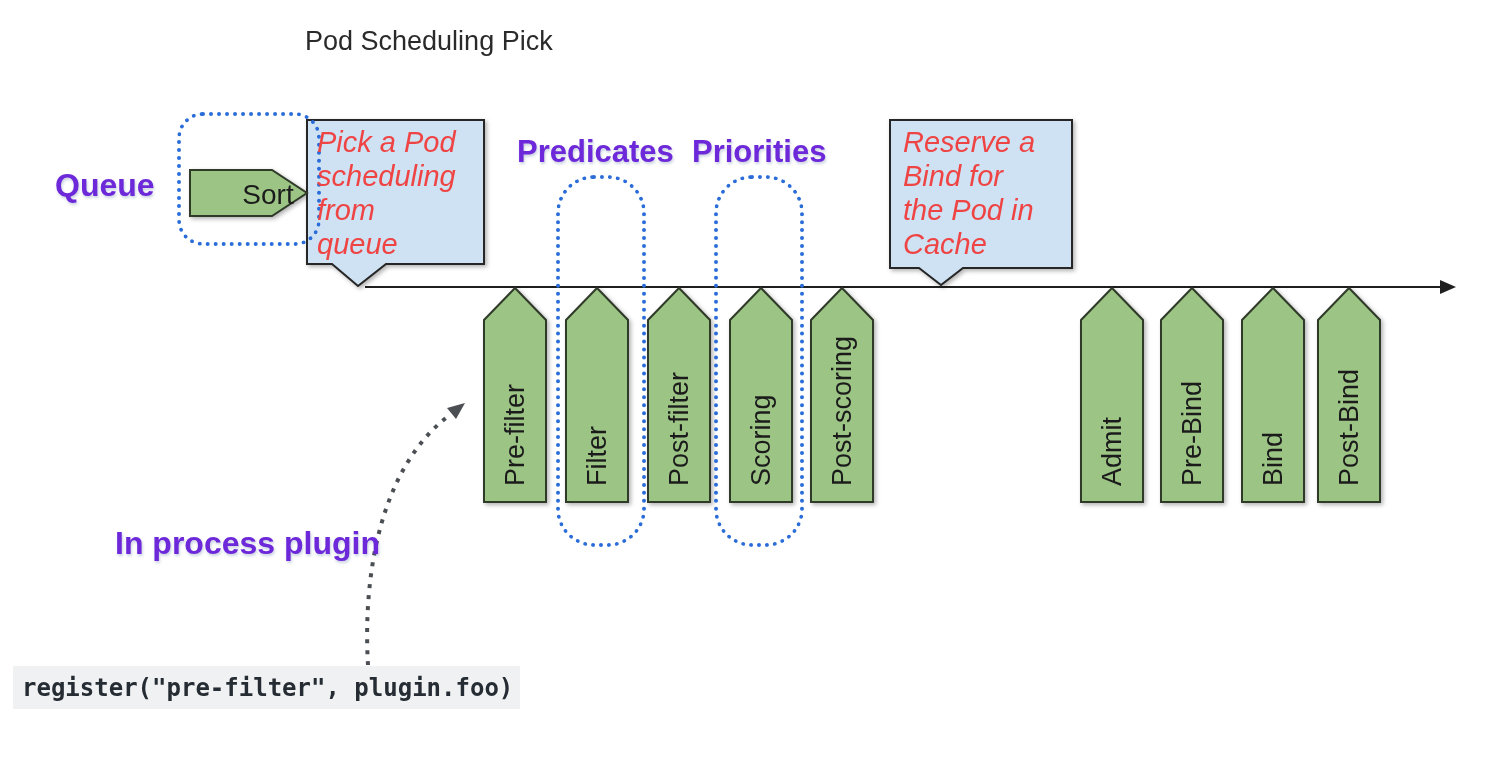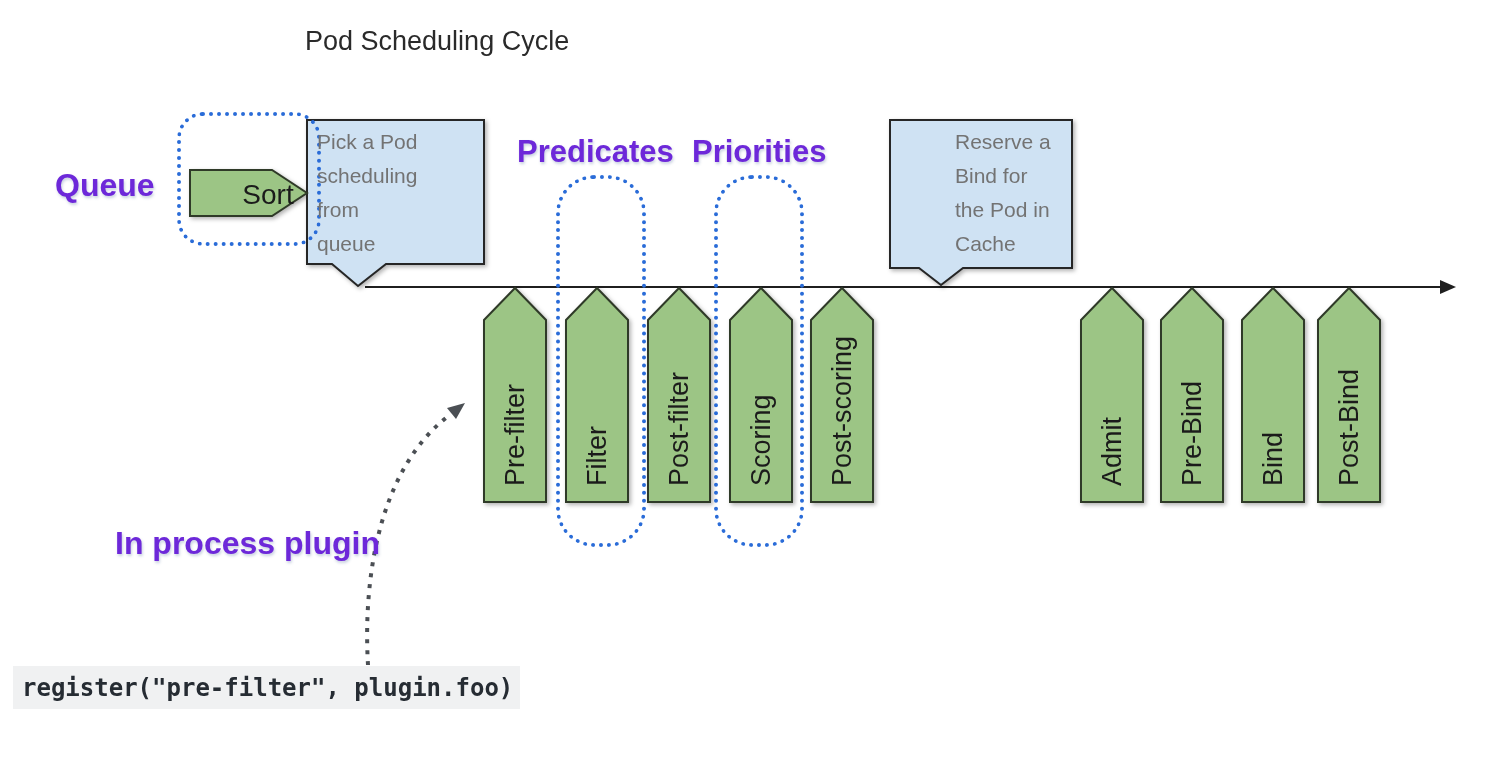--- a/index.html
+++ b/index.html
@@ -21,25 +21,25 @@
   .predicates-label { left:517px; top:134px; font-size:31px; }
   .priorities-label { left:692px; top:134px; font-size:31px;text-align:center; }
   .inprocess-label { left:115px; top:525px; font-size:32px; }
   .dotted-box {
     border:4px dotted #2a6cd8; z-index:2; background:transparent;
   }
   .queue-box { left:177px; top:112px; width:136px; height:126px; border-radius:26px; }
   .filter-box { left:556px; top:175px; width:82px; height:364px; border-radius:38px; }
   .scoring-box { left:714px; top:175px; width:82px; height:364px; border-radius:38px; }
   .callout-text {
-    z-index:3; font-size:21px; line-height:34px; color:#737373; white-space:nowrap;
+    z-index:3; font-size:29px; line-height:34px; color:#ef4444; white-space:nowrap;font-style:italic;
   }
   .callout-text span { display:block; }
   .pickpod-text { left:317px; top:125px; }
-  .reserve-text { left:955px; top:125px; }
+  .reserve-text { left:903px; top:125px; }
   .sort-label {
     left:190px; top:179px; width:82px; text-align:center;
     font-size:28px; color:#1b1b1b; z-index:3;margin-left:37px;
   }
   .stage-label {
     font-size:27px; line-height:28px; color:#1b1b1b; z-index:3;
     white-space:nowrap; transform:rotate(-90deg); transform-origin:0 0;
     top:486px;
   }
   .code-block {
@@ -84,21 +84,21 @@
     </g>
 
     <path d="M368,665 C363,580 378,468 451,414" fill="none" stroke="#4b4f54" stroke-width="4" stroke-dasharray="4 7"></path>
     <polygon points="465,403 456,419 447,408" fill="#4b4f54"></polygon>
   </svg>
 
   <div class="abs dotted-box queue-box"></div>
   <div class="abs dotted-box filter-box"></div>
   <div class="abs dotted-box scoring-box"></div>
 
-  <div class="abs title">Pod Scheduling Cycle</div>
+  <div class="abs title">Pod Scheduling Pick</div>
 
   <div class="abs blue-label queue-label">Queue</div>
   <div class="abs blue-label predicates-label">Predicates</div>
   <div class="abs blue-label priorities-label">Priorities</div>
   <div class="abs blue-label inprocess-label">In process plugin</div>
 
   <div class="abs callout-text pickpod-text">
     <span>Pick a Pod</span>
     <span>scheduling</span>
     <span>from</span>

